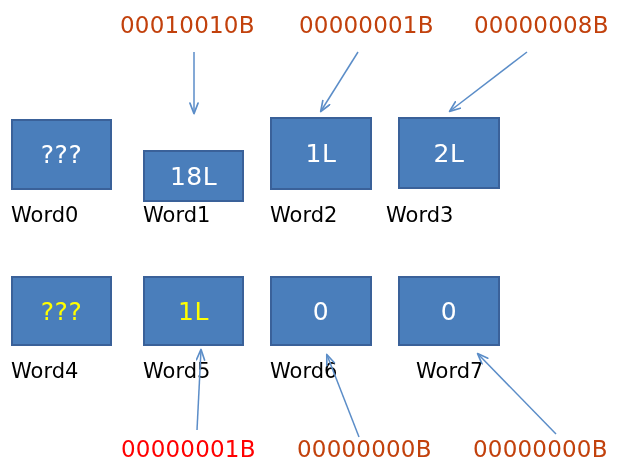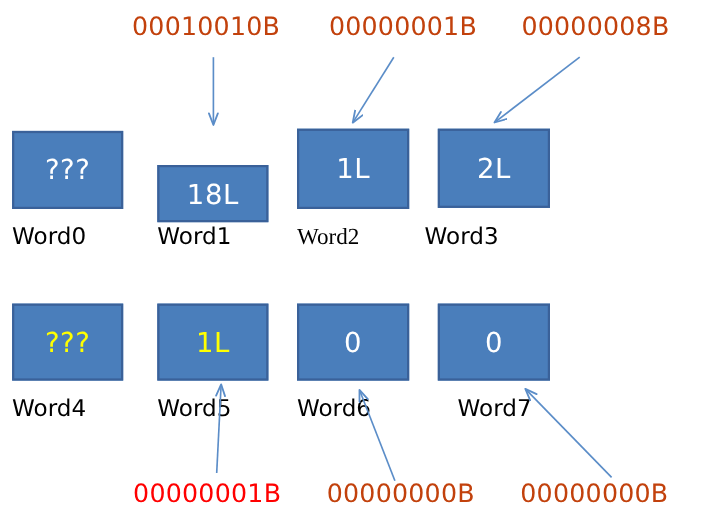--- a/index.html
+++ b/index.html
@@ -83,21 +83,21 @@
   </div>
   <div class="word-box" style="left:270px; top:117px; width:102px; height:73px;">
     <span class="box-text white">1L</span>
   </div>
   <div class="word-box" style="left:398px; top:117px; width:102px; height:72px;">
     <span class="box-text white">2L</span>
   </div>
 
   <div class="word-label" style="left:11px; top:205px; width:101px;">Word0</div>
   <div class="word-label" style="left:143px; top:205px; width:101px;">Word1</div>
-  <div class="word-label" style="left:270px; top:205px; width:102px;font-family:Liberation Serif, serif;">Word2</div>
+  <div class="word-label" style="left:270px; top:205px; width:102px;">Word2</div>
   <div class="word-label" style="left:386px; top:205px; width:102px;">Word3</div>
 
   <div class="word-box" style="left:11px; top:276px; width:101px; height:70px;">
     <span class="box-text yellow">???</span>
   </div>
   <div class="word-box" style="left:143px; top:276px; width:101px; height:70px;">
     <span class="box-text yellow">1L</span>
   </div>
   <div class="word-box" style="left:270px; top:276px; width:102px; height:70px;">
     <span class="box-text white">0</span>

